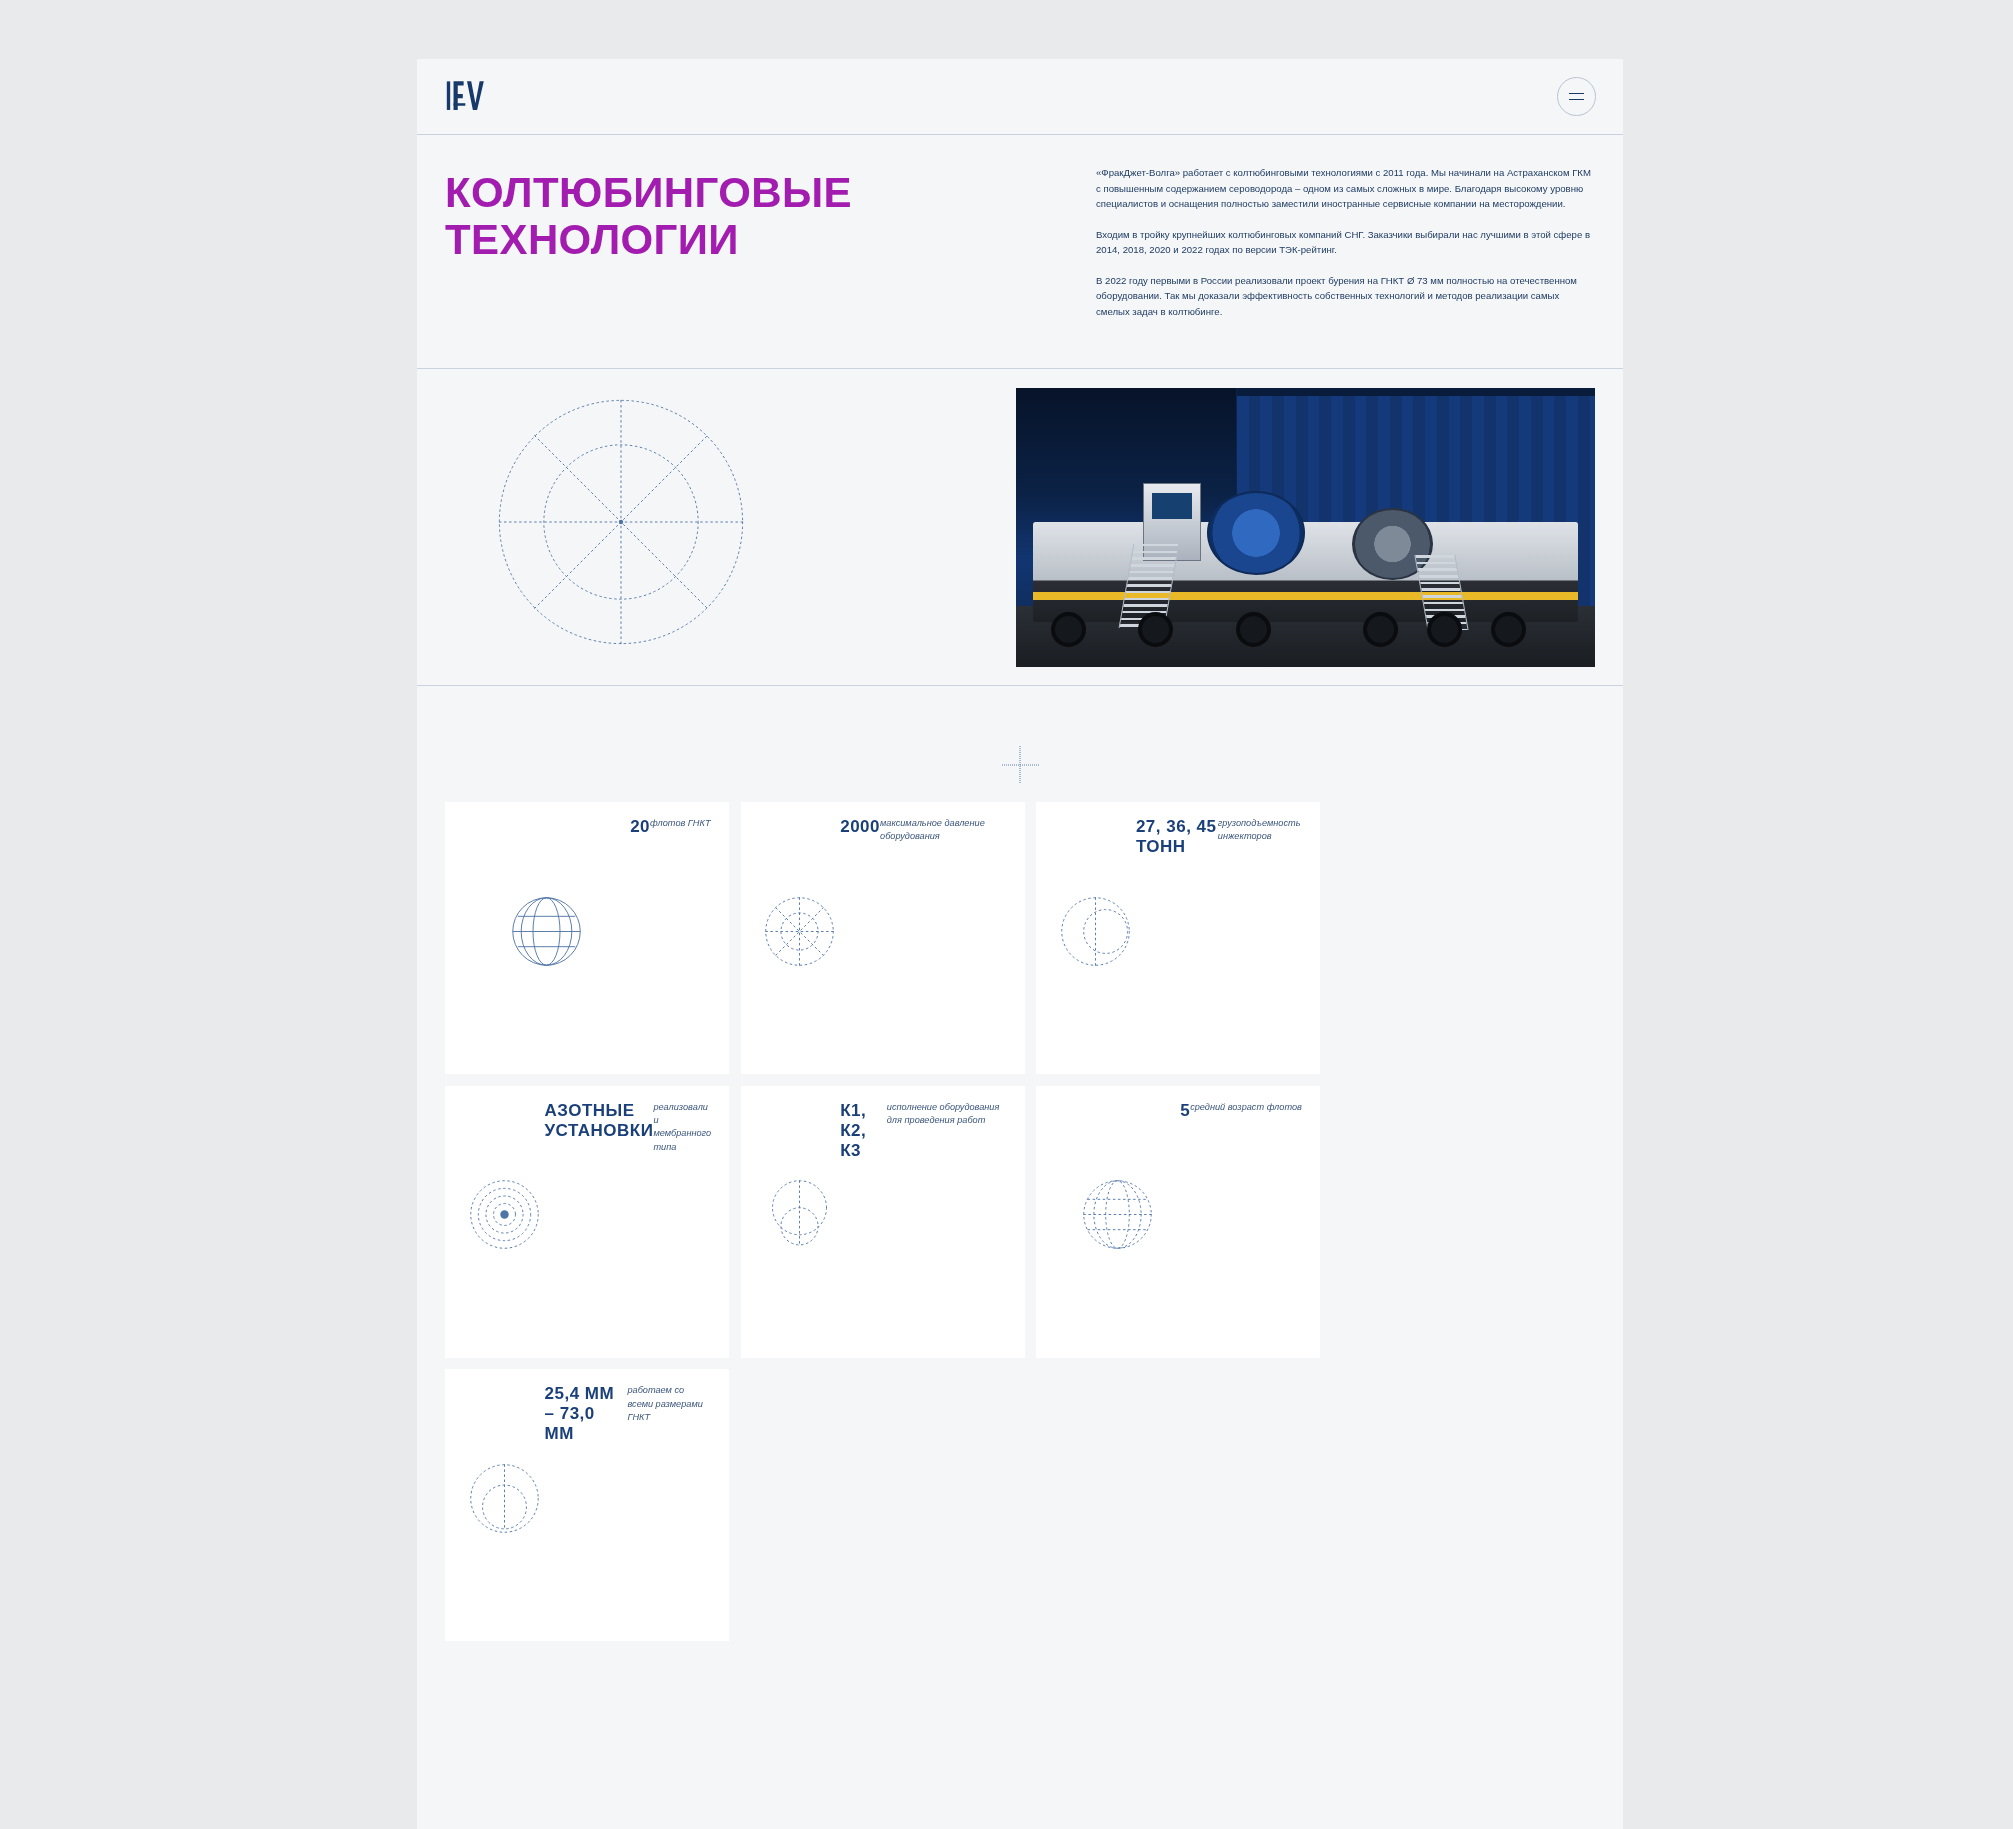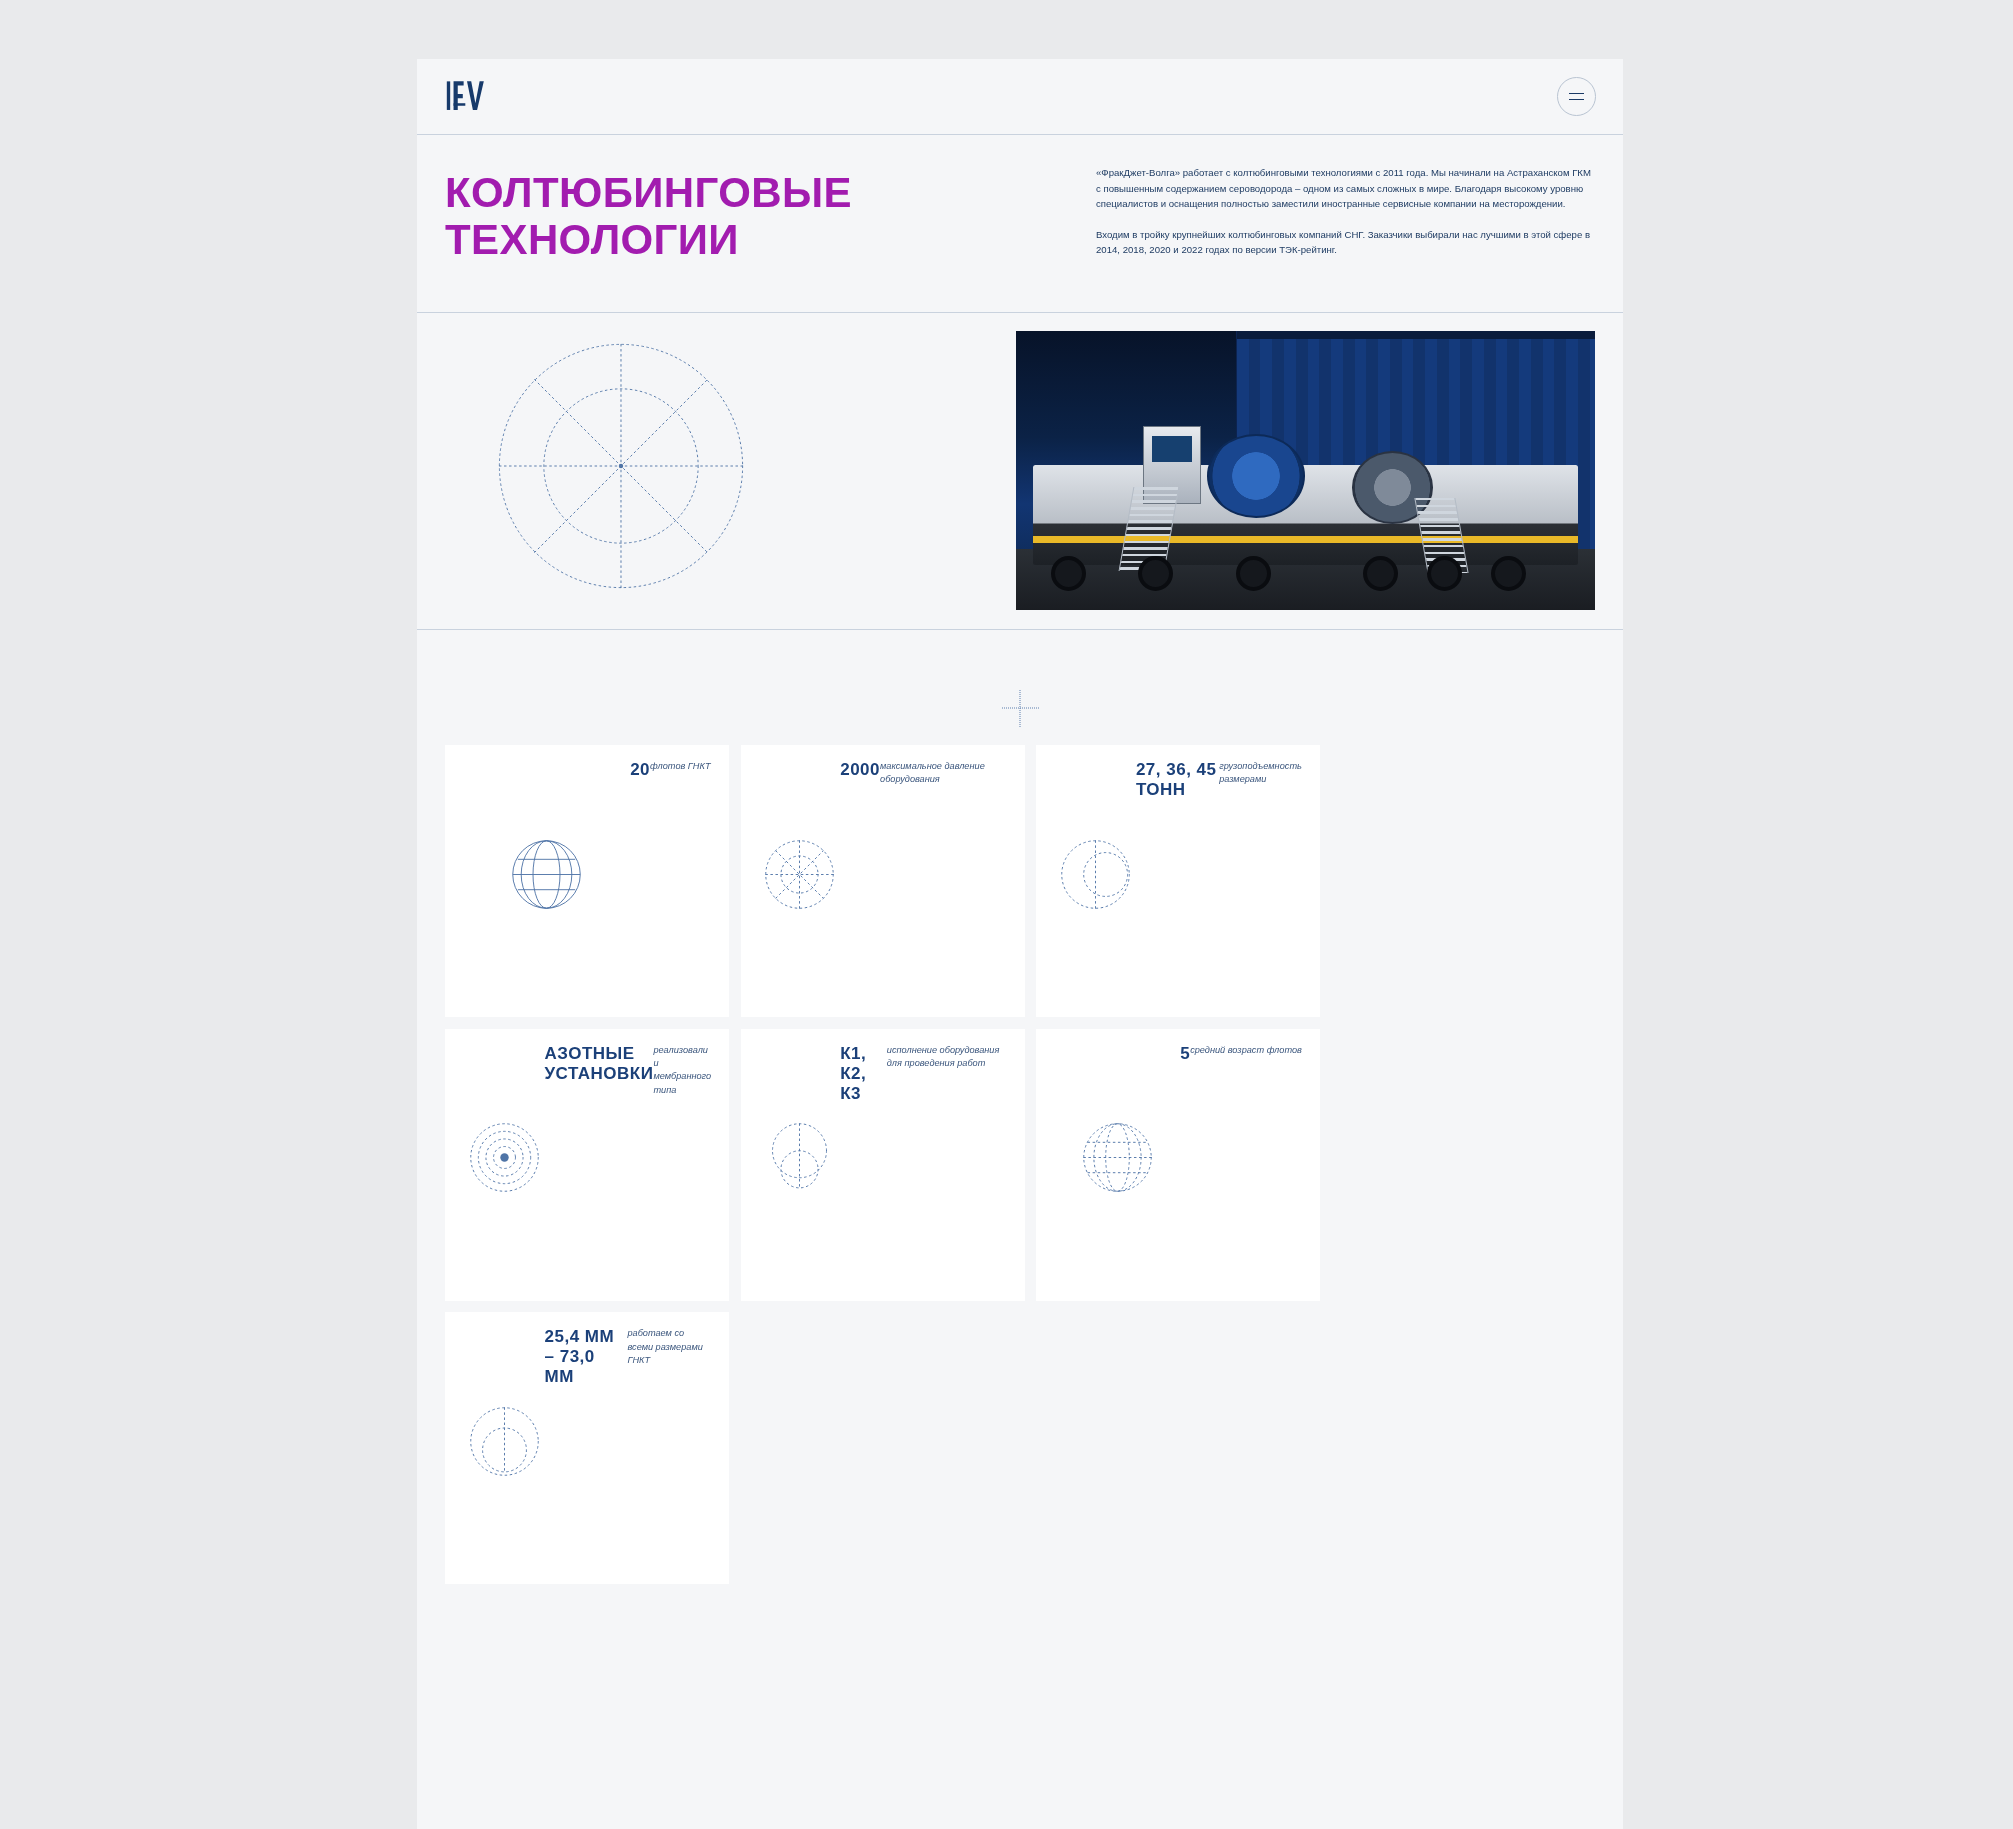--- a/index.html
+++ b/index.html
@@ -232,20 +232,21 @@
       <span></span>
       <span></span>
     </button>
   </div>
 
   <div class="hero">
     <h1 class="hero-title">КОЛТЮБИНГОВЫЕ ТЕХНОЛОГИИ</h1>
     <div class="hero-copy">
       <p>«ФракДжет-Волга» работает с колтюбинговыми технологиями с 2011 года. Мы начинали на Астраханском ГКМ с повышенным содержанием сероводорода – одном из самых сложных в мире. Благодаря высокому уровню специалистов и оснащения полностью заместили иностранные сервисные компании на месторождении.</p>
       <p>Входим в тройку крупнейших колтюбинговых компаний СНГ. Заказчики выбирали нас лучшими в этой сфере в 2014, 2018, 2020 и 2022 годах по версии ТЭК-рейтинг.</p>
+      <p>В 2022 году первыми в России реализовали проект бурения на ГНКТ Ø 73 мм полностью на отечественном оборудовании. Так мы доказали эффективность собственных технологий и методов реализации самых смелых задач в колтюбинге.</p>
     </div>
   </div>
 
   <div class="media">
     <div class="circle-art">
       <svg width="336" height="260" viewBox="0 0 400 310">
         <circle class="d" cx="200" cy="155" r="145"></circle>
         <circle class="d" cx="200" cy="155" r="92"></circle>
         <line class="d" x1="200" y1="10" x2="200" y2="300"></line>
         <line class="d" x1="55" y1="155" x2="345" y2="155"></line>
@@ -311,21 +312,21 @@
 
       <div class="card">
         <div class="card-art">
           <svg width="81" height="81" viewBox="0 0 96 96">
             <circle class="d" cx="48" cy="48" r="40"></circle>
             <circle class="d" cx="60" cy="48" r="26"></circle>
             <line class="d" x1="48" y1="8" x2="48" y2="88"></line>
           </svg>
         </div>
         <div class="card-value">27, 36, 45 ТОНН</div>
-        <div class="card-desc">грузоподъемность размерами</div>
+        <div class="card-desc">грузоподъемность инжекторов</div>
       </div>
 
       <div class="card">
         <div class="card-art">
           <svg width="81" height="81" viewBox="0 0 96 96">
             <circle class="d" cx="48" cy="48" r="40"></circle>
             <circle class="d" cx="48" cy="48" r="31"></circle>
             <circle class="d" cx="48" cy="48" r="22"></circle>
             <circle class="d" cx="48" cy="48" r="13"></circle>
             <circle cx="48" cy="48" r="5" fill="#4f74a6"></circle>

